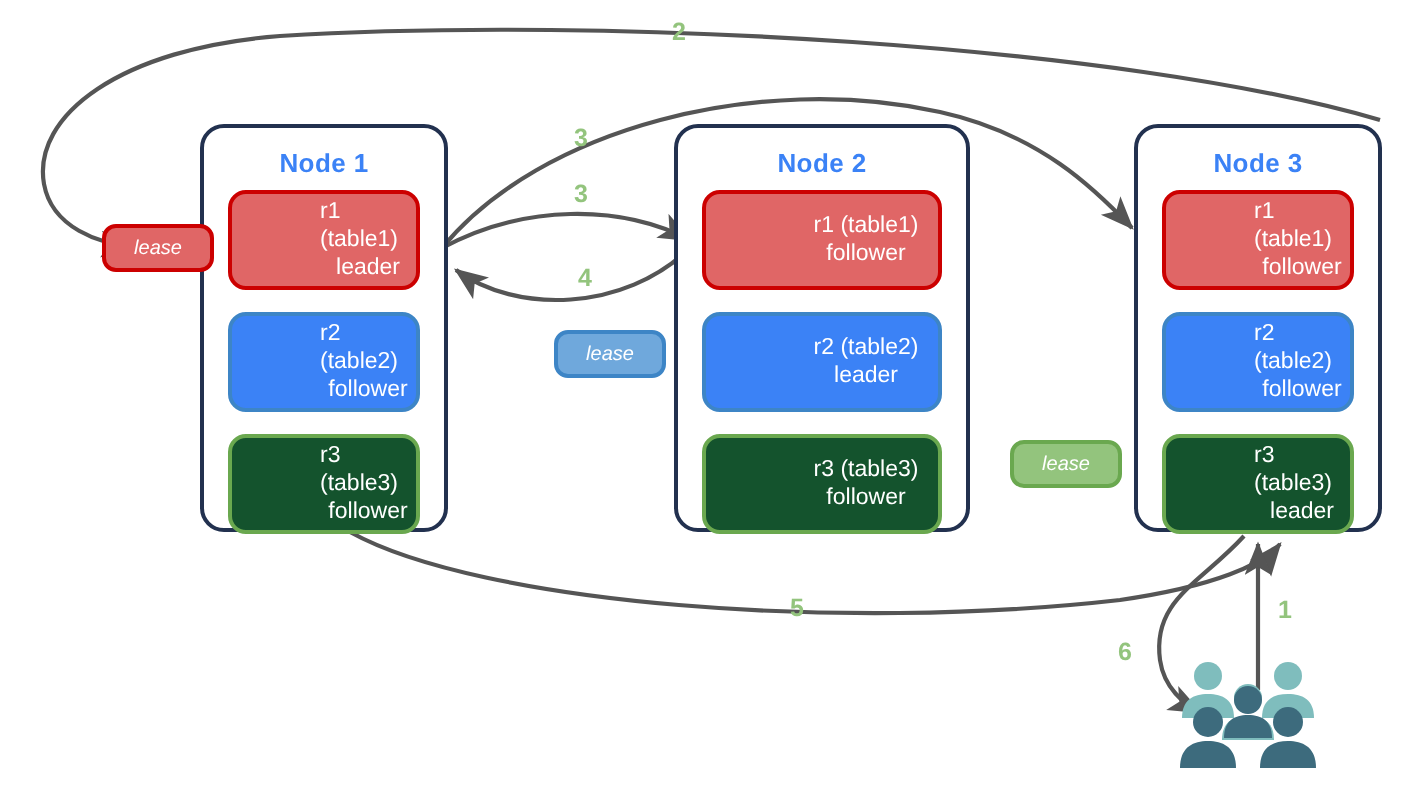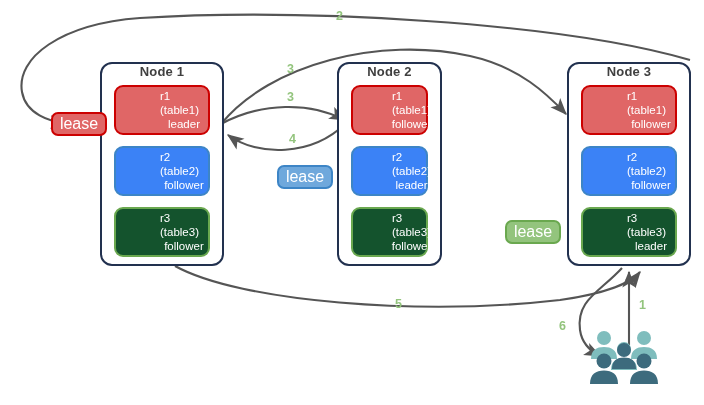--- a/index.html
+++ b/index.html
@@ -16,22 +16,22 @@
     position:absolute;
     border:2px solid #22314f;
     border-radius:12px;
     background:#ffffff;
     box-sizing:border-box;
   }
   .node-title{
     text-align:center;
     font-weight:bold;
     font-size:13px;
-    color:#404040;
-    margin-top:0;
+    color:#3b82f6;
+    margin-top:10px;
     letter-spacing:.2px;
   }
   .replicas{
     padding:6px 12px 10px 12px;
     display:flex;flex-direction:column;gap:11px;
   }
   .replica{
     border-radius:9px;
     height:50px;
     display:flex;flex-direction:column;
@@ -44,23 +44,24 @@
   }
   .replica .l1,.replica .l2{display:block;}
   .rep-red{background:#e06666;border:2px solid #cc0000;}
   .rep-blue{background:#3b82f6;border:2px solid #3d85c6;}
   .rep-green{background:#14532d;border:2px solid #6aa84f;}
 
   .lease{
     position:absolute;
     border-radius:7px;
     color:#ffffff;
-    font-size:16px;
+    font-size:10px;
     display:flex;align-items:center;justify-content:center;
     box-sizing:border-box;
+    font-style:italic;
   }
   .lease-red{background:#e06666;border:2px solid #cc0000;}
   .lease-blue{background:#6fa8dc;border:2px solid #3d85c6;}
   .lease-green{background:#93c47d;border:2px solid #6aa84f;}
 
   .step{
     position:absolute;
     color:#93c47d;
     font-size:12.5px;
     font-weight:bold;
@@ -106,21 +107,21 @@
         <span class="l1">r2 (table2)</span>
         <span class="l2">follower</span>
       </div>
       <div class="replica rep-green">
         <span class="l1">r3 (table3)</span>
         <span class="l2">follower</span>
       </div>
     </div>
   </div>
 
-  <div class="node" style="left:337px;top:62px;width:105px;height:204px;">
+  <div class="node" style="left:337px;top:62px;width:148px;height:204px;">
     <div class="node-title">Node 2</div>
     <div class="replicas">
       <div class="replica rep-red">
         <span class="l1">r1 (table1)</span>
         <span class="l2">follower</span>
       </div>
       <div class="replica rep-blue">
         <span class="l1">r2 (table2)</span>
         <span class="l2">leader</span>
       </div>

